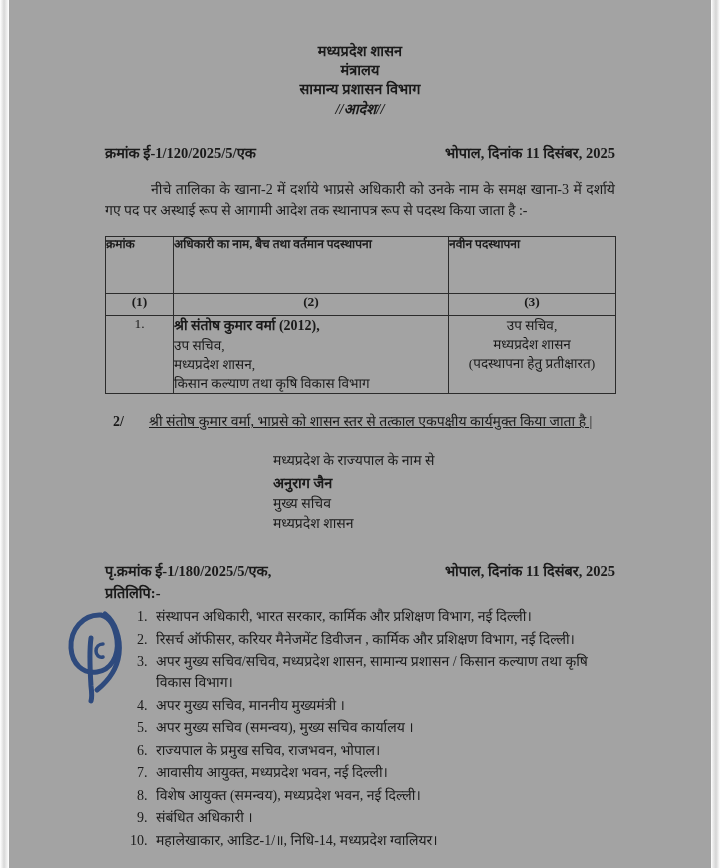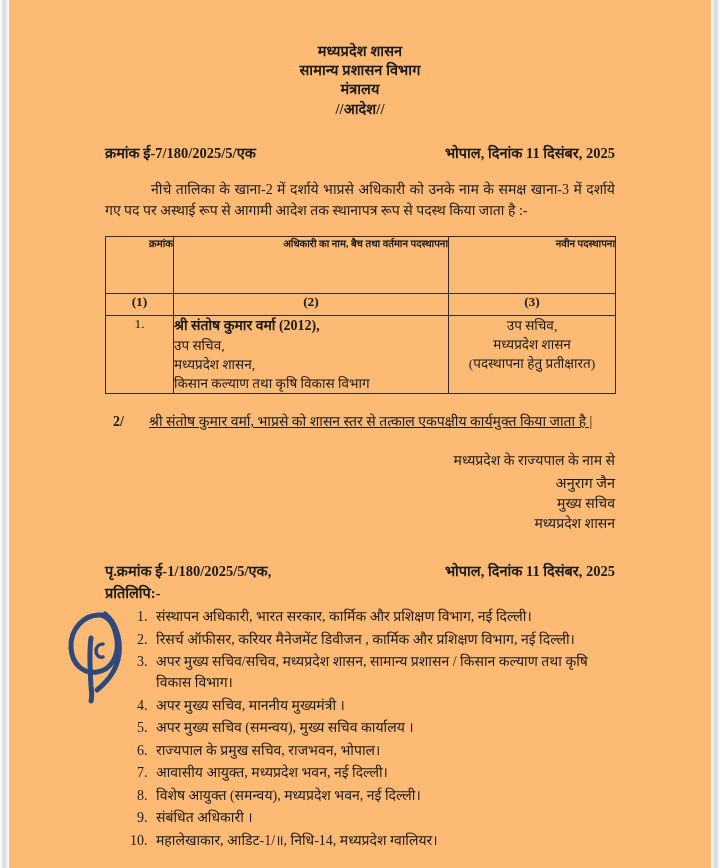--- a/index.html
+++ b/index.html
@@ -28,21 +28,21 @@
     right: 0; top: 0;
     width: 9px; height: 868px;
     background: linear-gradient(to left, #ffffff 0%, #d5d5d5 45%, #ebebeb 78%, #ffffff 100%);
   }
 
   .page {
     position: absolute;
     left: 9px; top: 0;
     width: 702px;
     height: 868px;
-    background: #fdba74;
+    background: #a3a3a3;
     box-sizing: border-box;
   }
 
   .content {
     position: absolute;
     left: 96px;
     top: 0;
     width: 510px;
   }
 
@@ -51,20 +51,21 @@
     text-align: center;
     padding-top: 42px;
     line-height: 1.32;
   }
   .doc-header div {
     font-weight: bold;
     font-size: 14.5px;
     letter-spacing: 0.1px;
   }
   .hdr-order {
+    font-style: italic;
     padding-top: 1px;
   }
 
   
   .ref-row {
     display: flex;
     justify-content: space-between;
     align-items: baseline;
     margin-top: 22px;
     font-size: 14.5px;
@@ -92,23 +93,23 @@
   table.order-table td, table.order-table th {
     border: 1px solid #2b2b2b;
     padding: 0;
     vertical-align: top;
   }
   .col-sno   { width: 68px; }
   .col-name  { width: 275px; }
   .col-new   { width: 167px; }
 
   th.th-cell {
-    text-align: right;
-    font-weight: bold;
-    font-size: 10px;
+    text-align: left;
+    font-weight: bold;
+    font-size: 12px;
     height: 56px;
     vertical-align: top;
     padding-top: 5px;
     line-height: 1.3;
     margin-top: 16px;
   }
   td.num-cell {
     text-align: center;
     font-weight: bold;
     font-size: 13.5px;
@@ -148,27 +149,27 @@
     width: 44px;
     flex: 0 0 44px;
     padding-left: 8px;
     box-sizing: border-box;
   }
   .clause-text { flex: 1; line-height: 1.5; text-decoration: underline; }
 
   
   .signature {
     margin-top: 19px;
-    text-align: right;
+    text-align: left;
     font-size: 14px;
     line-height: 1.45;
     padding-left: 168px;
   }
   .signature .sig-name {
-    font-weight: normal;
+    font-weight: bold;
     font-size: 14.5px;
     padding-top: 1px;
   }
 
   
   .ref-row2 {
     display: flex;
     justify-content: space-between;
     align-items: baseline;
     margin-top: 26px;
@@ -220,27 +221,27 @@
         <path d="M34 30 C32 44, 33 62, 34 78 C35 86, 35 90, 34 93" stroke-width="5"></path>
         <path d="M46 36 C42 36, 39 39, 39 43 C39 47, 42 50, 46 49" stroke-width="3.5"></path>
       </g>
     </svg>
   </div>
 
   <div class="content">
 
     <div class="doc-header">
       <div>मध्यप्रदेश शासन</div>
+      <div>मंत्रालय</div>
       <div>सामान्य प्रशासन विभाग</div>
-      <div>मंत्रालय</div>
       <div class="hdr-order">//आदेश//</div>
     </div>
 
     <div class="ref-row">
-      <span class="ref-no">क्रमांक ई-7/180/2025/5/एक</span>
+      <span class="ref-no">क्रमांक ई-1/120/2025/5/एक</span>
       <span class="ref-date">भोपाल, दिनांक 11 दिसंबर, 2025</span>
     </div>
 
     <p class="intro">नीचे तालिका के खाना-2 में दर्शाये भाप्रसे अधिकारी को उनके नाम के समक्ष खाना-3 में दर्शाये गए पद पर अस्थाई रूप से आगामी आदेश तक स्थानापत्र रूप से पदस्थ किया जाता है :-</p>
 
     <table class="order-table">
       <colgroup>
         <col class="col-sno">
         <col class="col-name">
         <col class="col-new">

